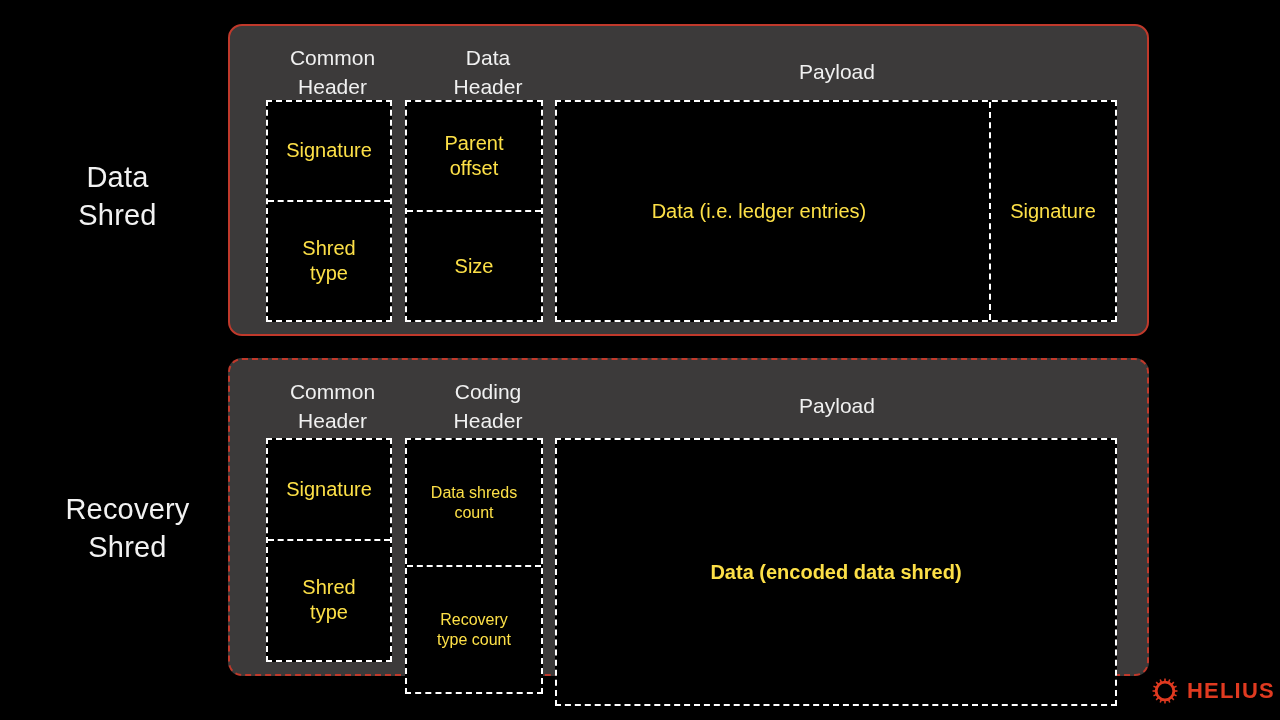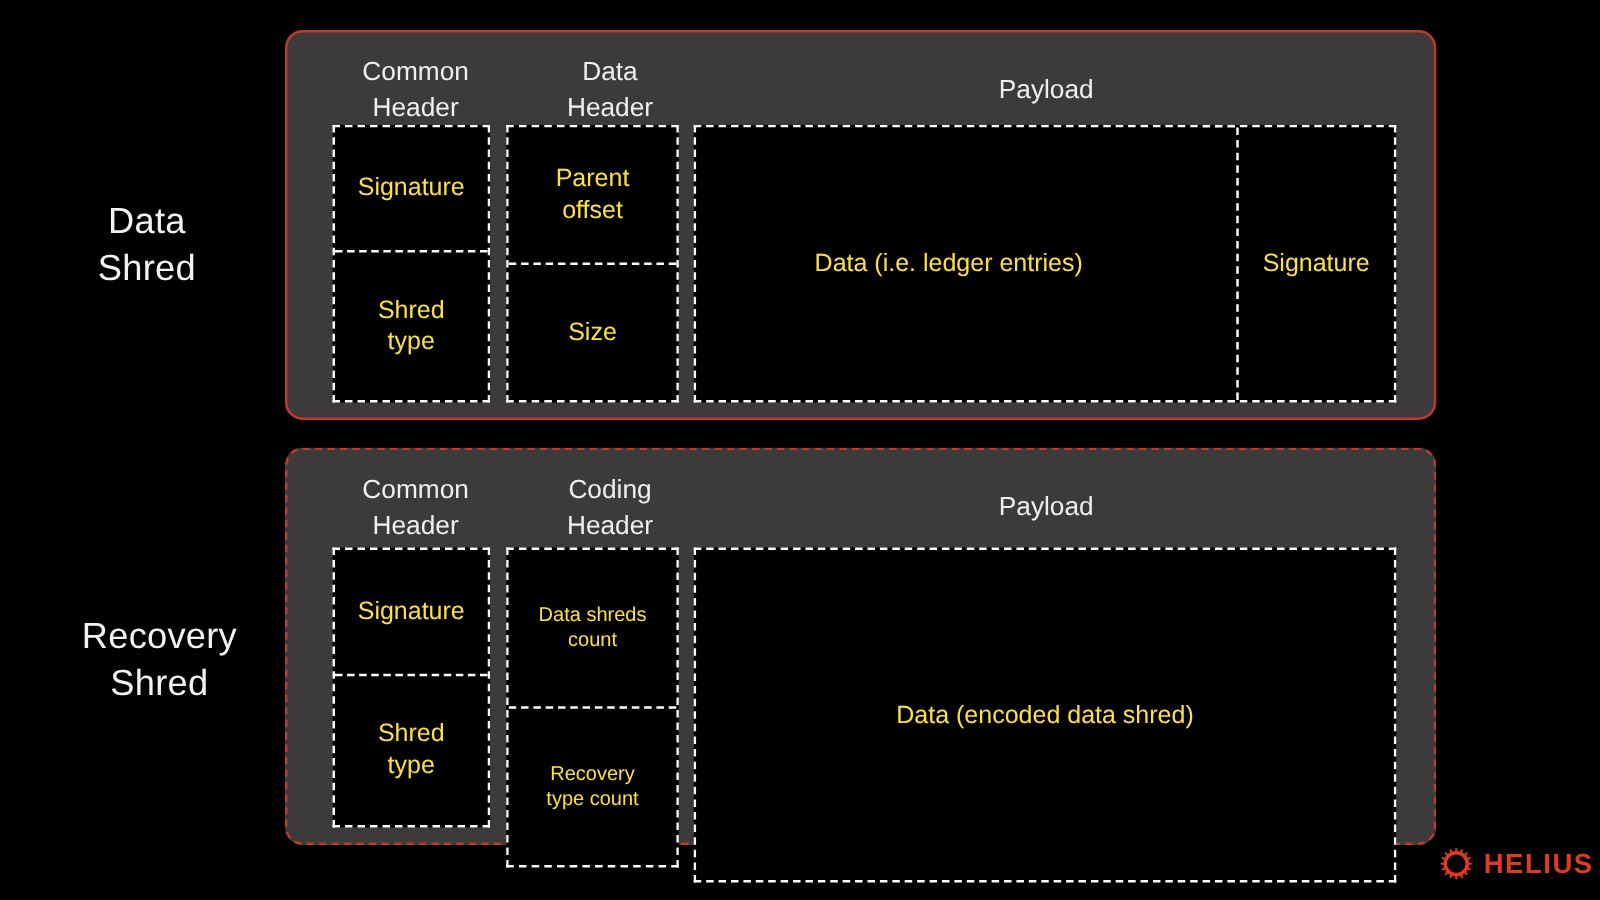--- a/index.html
+++ b/index.html
@@ -195,21 +195,21 @@
       </div>
     </div>
     <div class="field-cell small-text divider-top" style="flex: 30 0 0;">
       <div>
         <div>Recovery</div>
         <div>type count</div>
       </div>
     </div>
   </div>
 
-  <div class="field-group horizontal" style="left: 325px; top: 78px; width: 562px; height: 268px;">
+  <div class="field-group horizontal" style="left: 325px; top: 78px; width: 562px; height: 268px; font-weight: bold;">
     <div class="field-cell" style="flex: 1 0 0;">Data (encoded data shred)</div>
   </div>
 
 </div>
 
 <div id="helius-logo">
   <svg id="helius-mark" viewBox="0 0 100 100">
     <g fill="#e03a20">
       <circle cx="50" cy="50" r="34" fill="none" stroke="#e03a20" stroke-width="11"></circle>
       <g>

